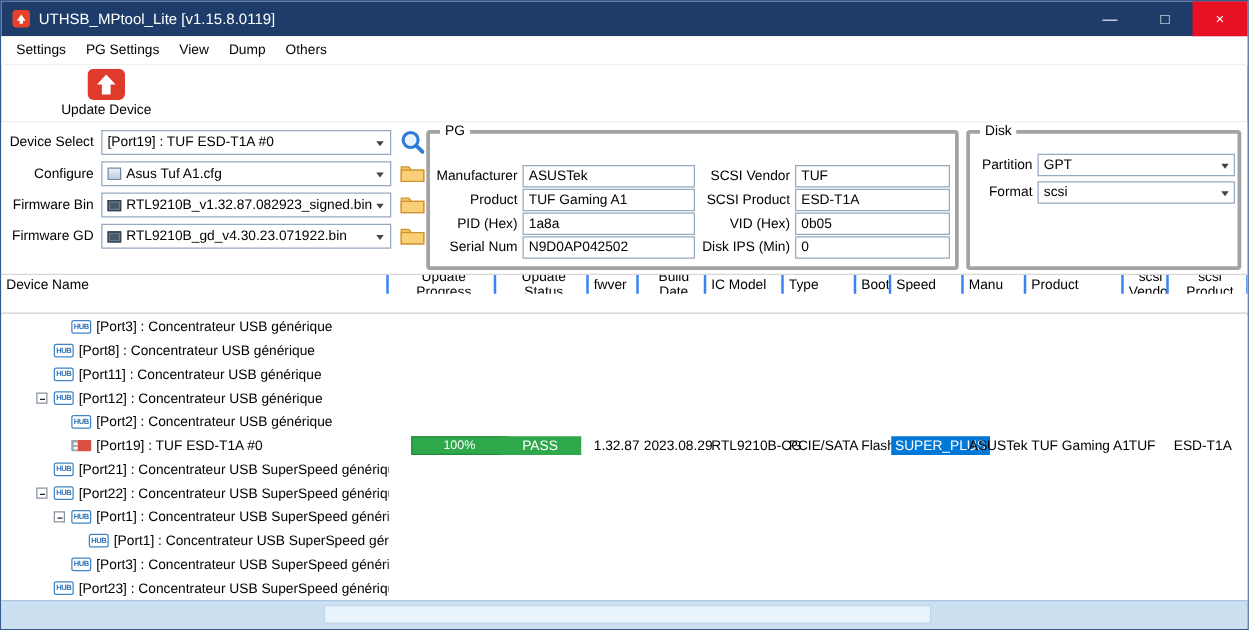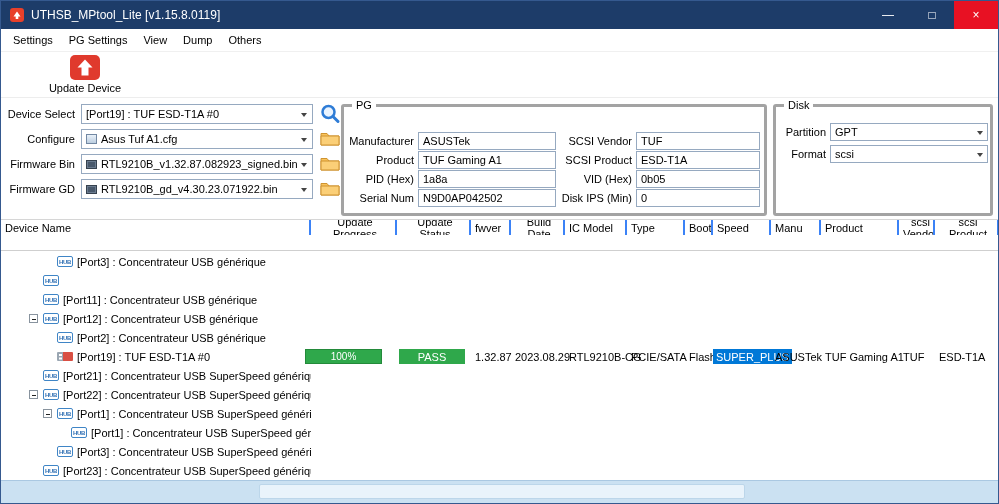--- a/index.html
+++ b/index.html
@@ -281,20 +281,21 @@
         <span class="expander ph"></span>
         <span class="hub-icon">HUB</span>
         <span class="row-label">[Port3] : Concentrateur USB générique</span>
       </div>
     </div>
     <div class="tree-row">
       <div class="cell-name">
         <span class="spacer" style="width: 28px;"></span>
         <span class="expander ph"></span>
         <span class="hub-icon">HUB</span>
+        <span class="row-label">[Port8] : Concentrateur USB générique</span>
       </div>
     </div>
     <div class="tree-row">
       <div class="cell-name">
         <span class="spacer" style="width: 28px;"></span>
         <span class="expander ph"></span>
         <span class="hub-icon">HUB</span>
         <span class="row-label">[Port11] : Concentrateur USB générique</span>
       </div>
     </div>
@@ -314,21 +315,21 @@
         <span class="row-label">[Port2] : Concentrateur USB générique</span>
       </div>
     </div>
     <div class="tree-row">
       <div class="cell-name">
         <span class="spacer" style="width: 42px;"></span>
         <span class="expander ph"></span>
         <span class="usb-icon"></span>
         <span class="row-label">[Port19] : TUF ESD-T1A #0</span>
       </div>
-      <div class="cell prog" style="left: 304px; width: 77px;">100%</div>
+      <div class="cell prog" style="left: 328px; width: 77px;">100%</div>
       <div class="cell passb" style="left: 398px; width: 66px;">PASS</div>
       <div class="cell" style="left: 470px; width: 40px;">1.32.87</div>
       <div class="cell" style="left: 510px; width: 54px;">2023.08.29</div>
       <div class="cell" style="left: 564px; width: 62px;">RTL9210B-CG</div>
       <div class="cell" style="left: 626px; width: 58px;">PCIE/SATA</div>
       <div class="cell" style="left: 684px; width: 28px;">Flash</div>
       <div class="cell speedb" style="left: 712px;">SUPER_PLUS</div>
       <div class="cell" style="left: 770px; width: 50px;">ASUSTek</div>
       <div class="cell" style="left: 820px; width: 78px;">TUF Gaming A1</div>
       <div class="cell" style="left: 898px; width: 36px;">TUF</div>

